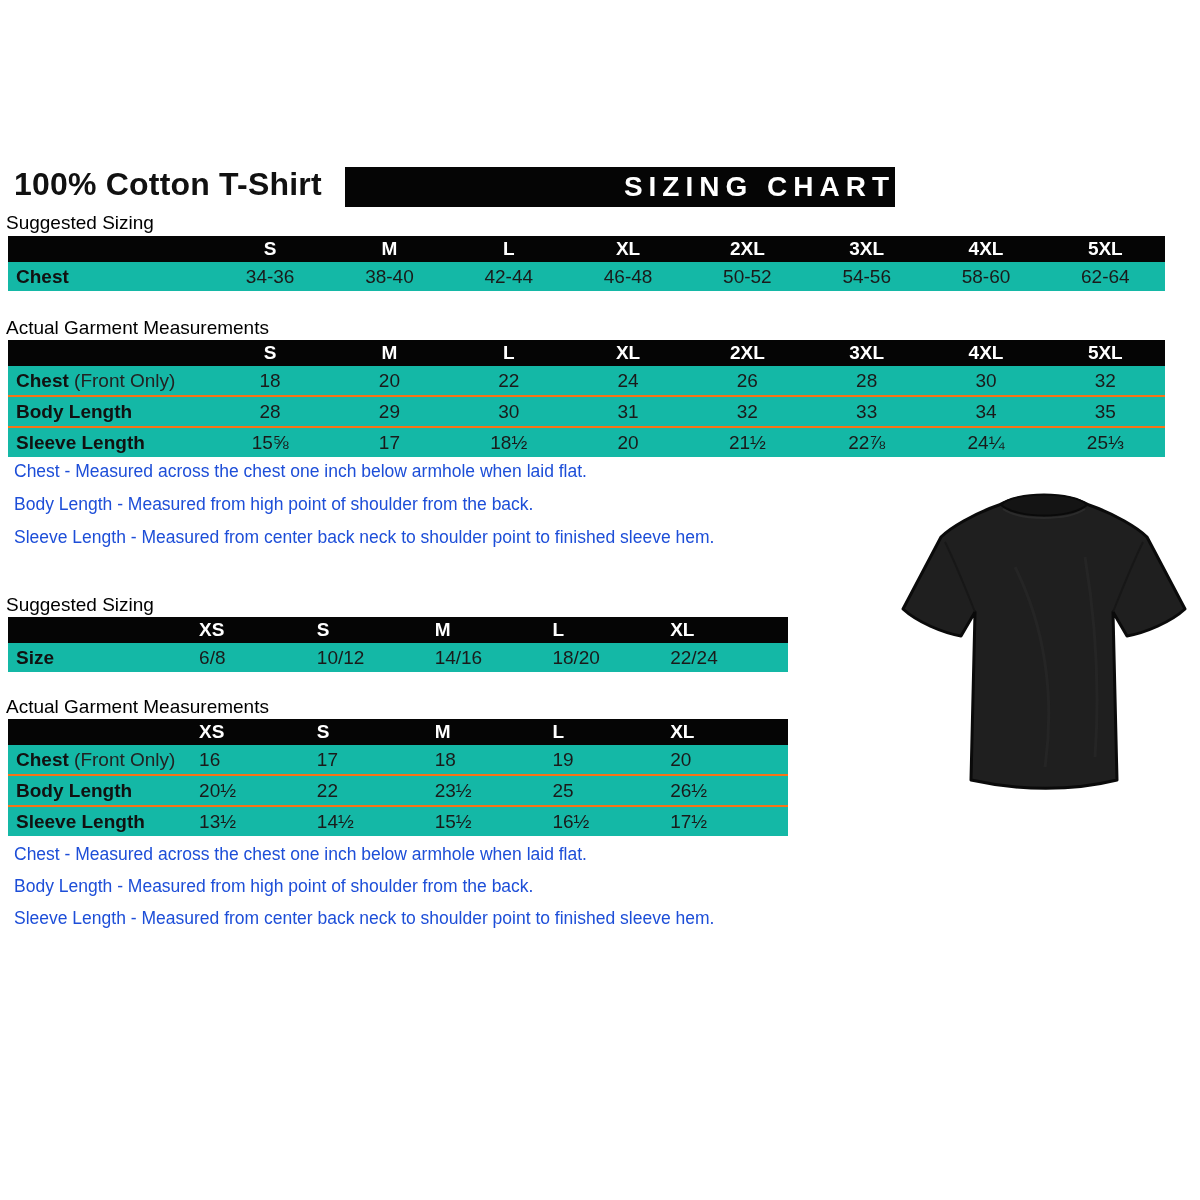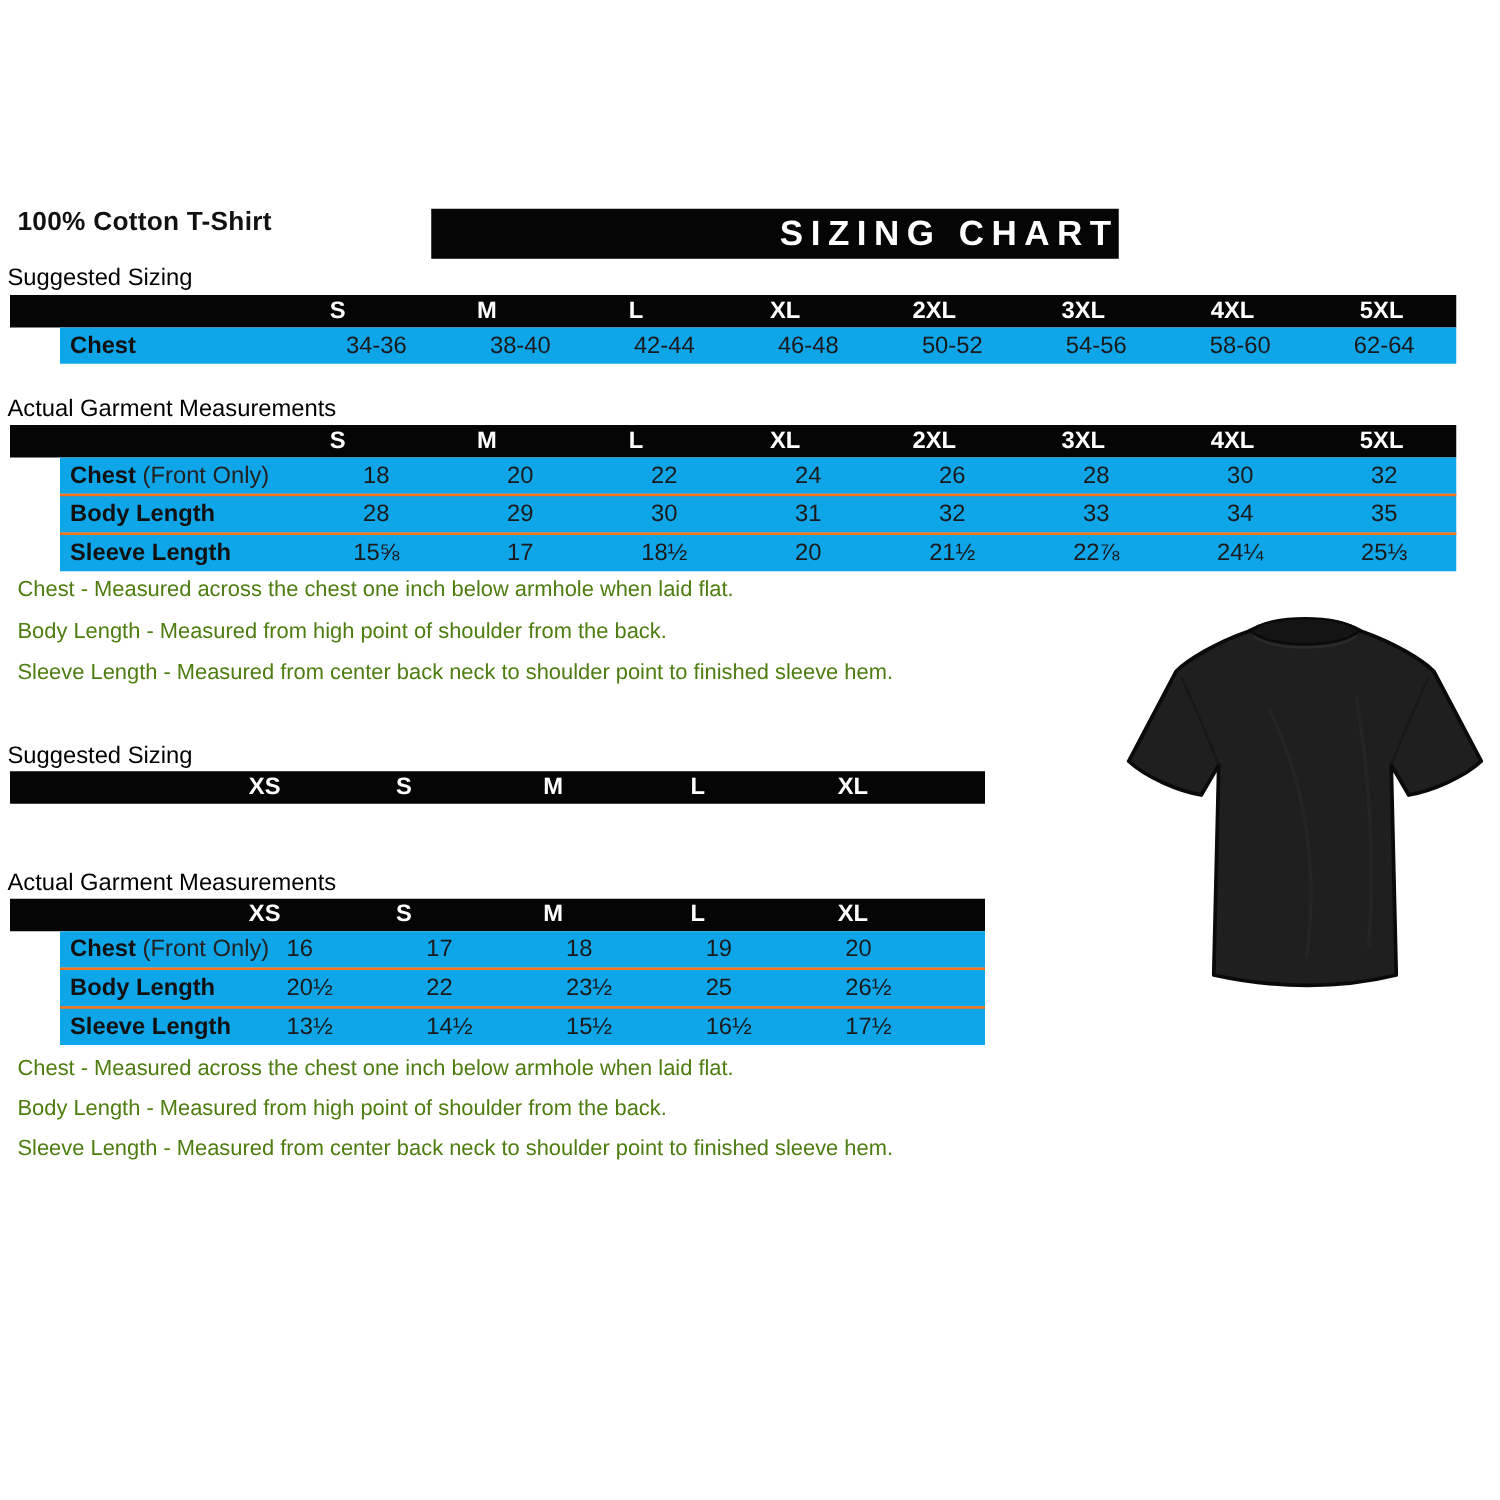--- a/index.html
+++ b/index.html
@@ -1,40 +1,40 @@
 <!DOCTYPE html>
 <html><head>
 <meta charset="utf-8">
 <style>
   html,body{margin:0;padding:0;background:#ffffff;}
   .canvas{
     position:relative;width:1200px;height:1200px;background:#ffffff;overflow:hidden;
     font-family:"Liberation Sans","DejaVu Sans",sans-serif;color:#1a1a1a;
   }
   .abs{position:absolute;}
-  .page-title{font-size:21px;font-weight:700;letter-spacing:.2px;color:#111;}
+  .page-title{font-size:32px;font-weight:700;letter-spacing:.2px;color:#111;}
   .banner{
     background:#050505;color:#fff;display:flex;align-items:center;justify-content:flex-end;
     font-size:28px;font-weight:700;letter-spacing:6px;
   }
   .section-label{font-size:19px;color:#000000;}
   
   .sztable{font-size:19px;}
   .thead{display:flex;background:#050505;color:#ffffff;font-weight:700;align-items:center;}
-  .trow{display:flex;align-items:center;background:#0ea5e9;margin-left:40px;}
+  .trow{display:flex;align-items:center;background:#14b8a6;}
   .adult .tlabel{width:17.5%;padding-left:8px;box-sizing:border-box;}
   .adult .tcell{width:10.3125%;text-align:center;}
   .youth .tlabel{width:24.5%;padding-left:8px;box-sizing:border-box;}
   .youth .tcell{width:15.1%;text-align:left;}
   .thead{height:26px;}
   .trow{height:29px;}
   .rowlabel{font-weight:700;color:#111;}
   .rowlabel-suffix{font-weight:400;color:#222;}
   .sep{border-top:2px solid #f97316;}
-  .notes{font-size:17.5px;line-height:33px;color:#4d7c0f;}
+  .notes{font-size:17.5px;line-height:33px;color:#1d4ed8;}
   .notes div{white-space:nowrap;}
 </style>
 </head>
 <body>
 
 <div class="canvas">
 
   <div class="abs page-title" style="left:14px;top:166px;">100% Cotton T-Shirt</div>
   <div class="abs banner" style="left:345px;top:167px;width:550px;height:40px;">
     <span>SIZING CHART</span>
@@ -125,20 +125,28 @@
 
   <div class="abs section-label" style="left:6px;top:594px;">Suggested Sizing</div>
   <div class="abs sztable youth" style="left:8px;top:617px;width:780px;">
     <div class="thead">
       <div class="tlabel"></div>
       <div class="tcell">XS</div>
       <div class="tcell">S</div>
       <div class="tcell">M</div>
       <div class="tcell">L</div>
       <div class="tcell">XL</div>
+    </div>
+    <div class="trow">
+      <div class="tlabel"><span class="rowlabel">Size</span></div>
+      <div class="tcell">6/8</div>
+      <div class="tcell">10/12</div>
+      <div class="tcell">14/16</div>
+      <div class="tcell">18/20</div>
+      <div class="tcell">22/24</div>
     </div>
   </div>
 
   <div class="abs section-label" style="left:6px;top:696px;">Actual Garment Measurements</div>
   <div class="abs sztable youth" style="left:8px;top:719px;width:780px;">
     <div class="thead">
       <div class="tlabel"></div>
       <div class="tcell">XS</div>
       <div class="tcell">S</div>
       <div class="tcell">M</div>

